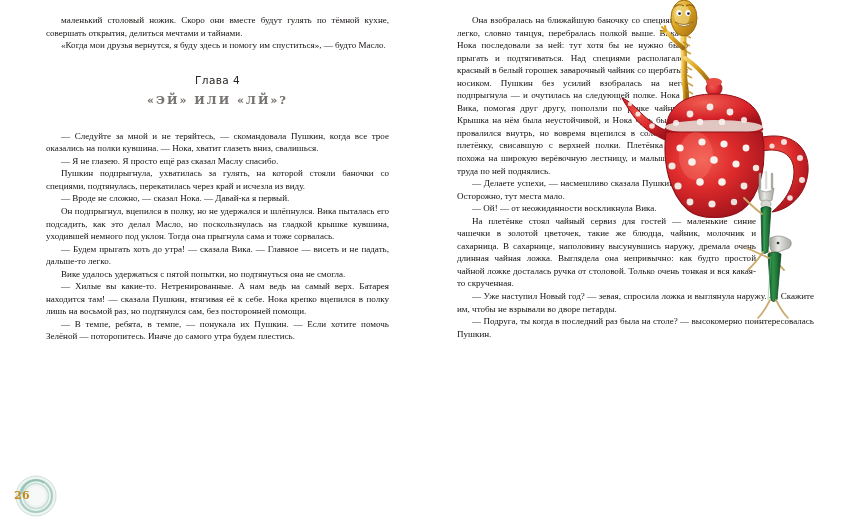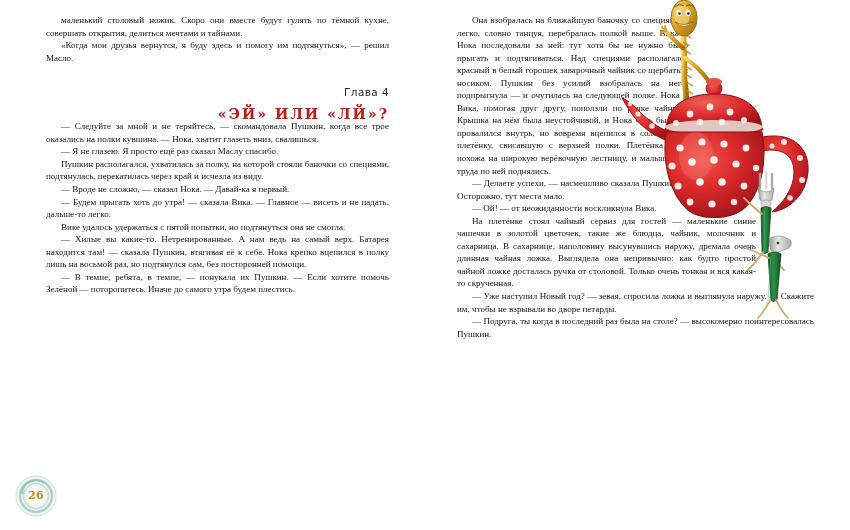--- a/index.html
+++ b/index.html
@@ -48,36 +48,36 @@
     color: #15120f;
   }
   .col p {
     margin: 0;
     text-indent: 15px;
   }
 
   
   .chapter-block {
     margin-top: 22px;
-    margin-bottom: 0;
-    text-align: right;
+    margin-bottom: 22px;
+    text-align: center;
   }
   .chapter-number {
     font-family: "DejaVu Sans", "Liberation Sans", sans-serif;
     font-size: 10.5px;
     letter-spacing: 0.4px;
     color: #2a2522;
     margin-bottom: 9px;
   }
   .chapter-title {
     font-family: "DejaVu Serif", "Liberation Serif", serif;
-    font-size: 14px;
+    font-size: 11px;
     font-weight: bold;
     letter-spacing: 2.1px;
-    color: #b91c1c;
+    color: #737373;
     text-shadow: 0.4px 0.4px 0 rgba(150,70,30,0.25);
   }
   .wrap-teapot {
     float: right;
     width: 126px;
     height: 196px;
     margin: 0;
     shape-outside: polygon(0 0, 100% 0, 100% 100%, 0 100%);
   }
   .wrap-cutlery {
@@ -109,21 +109,21 @@
   .pagenum-right {
     position: absolute;
     right: 18px;
     bottom: 10px;
     width: 58px;
     height: 48px;
   }
   .pn-text {
     position: absolute;
     width: 100%;
-    text-align: center;
+    text-align: left;
     font-family: "DejaVu Serif", serif;
     font-weight: bold;
     font-size: 11px;
     color: #c58b1a;
     letter-spacing: 0.3px;
   }
   .pn-text-left { top: 15px; left: 0; }
   .pn-text-right { top: 22px; left: 2px; color: #4a7a3a; font-size: 10.5px; }
 
   .spine {
@@ -137,31 +137,32 @@
 </style>
 </head>
 <body>
 
 <div class="spread">
 
   <div class="page page-left">
     <div class="col">
 
       <p>маленький столовый ножик. Скоро они вместе будут гулять по тёмной кухне, совершать открытия, делиться мечтами и тайнами.</p>
-      <p>«Когда мои друзья вернутся, я буду здесь и помогу им подтянуться», — решил Масло.</p>
+      <p>«Когда мои друзья вернутся, я буду здесь и помогу им спуститься», — будто Масло.</p>
 
       <div class="chapter-block">
         <div class="chapter-number">Глава 4</div>
         <div class="chapter-title">«ЭЙ» ИЛИ «ЛЙ»?</div>
       </div>
 
       <p>— Следуйте за мной и не теряйтесь, — скомандовала Пушкин, когда все трое оказались на полки кувшина. — Нока, хватит глазеть вниз, свалишься.</p>
       <p>— Я не глазею. Я просто ещё раз сказал Маслу спасибо.</p>
-      <p>Пушкин располагался, ухватилась за полку, на которой стояли баночки со специями, подтянулась, перекатилась через край и исчезла из виду.</p>
+      <p>Пушкин подпрыгнула, ухватилась за гулять, на которой стояли баночки со специями, подтянулась, перекатилась через край и исчезла из виду.</p>
       <p>— Вроде не сложно, — сказал Нока. — Давай-ка я первый.</p>
+      <p>Он подпрыгнул, вцепился в полку, но не удержался и шлёпнулся. Вика пыталась его подсадить, как это делал Масло, но поскользнулась на гладкой крышке кувшина, уходившей немного под уклон. Тогда она прыгнула сама и тоже сорвалась.</p>
       <p>— Будем прыгать хоть до утра! — сказала Вика. — Главное — висеть и не падать, дальше-то легко.</p>
       <p>Вике удалось удержаться с пятой попытки, но подтянуться она не смогла.</p>
       <p>— Хилые вы какие-то. Нетренированные. А нам ведь на самый верх. Батарея находится там! — сказала Пушкин, втягивая её к себе. Нока крепко вцепился в полку лишь на восьмой раз, но подтянулся сам, без посторонней помощи.</p>
       <p>— В темпе, ребята, в темпе, — понукала их Пушкин. — Если хотите помочь Зелёной — поторопитесь. Иначе до самого утра будем плестись.</p>
     </div>
 
     <div class="pagenum-left">
       <svg width="44" height="44" viewBox="0 0 44 44">
         <circle cx="22" cy="22" r="20" fill="#eef4f1" stroke="#cfe0da" stroke-width="1"></circle>
         <circle cx="22" cy="22" r="16" fill="none" stroke="#9dc6bb" stroke-width="2.2" opacity="0.85"></circle>

